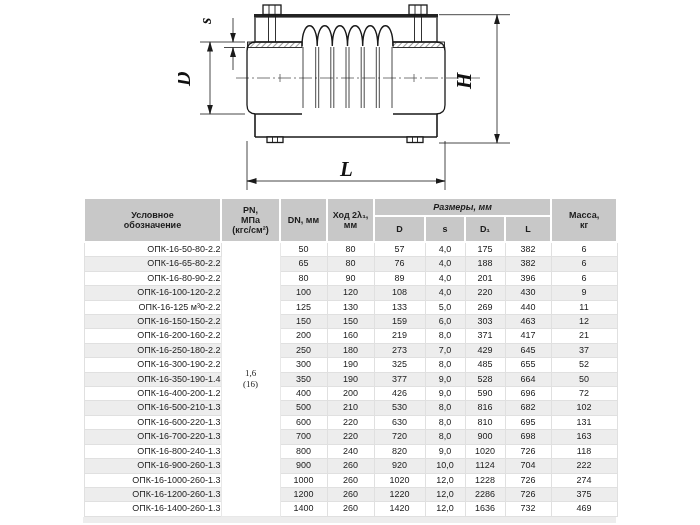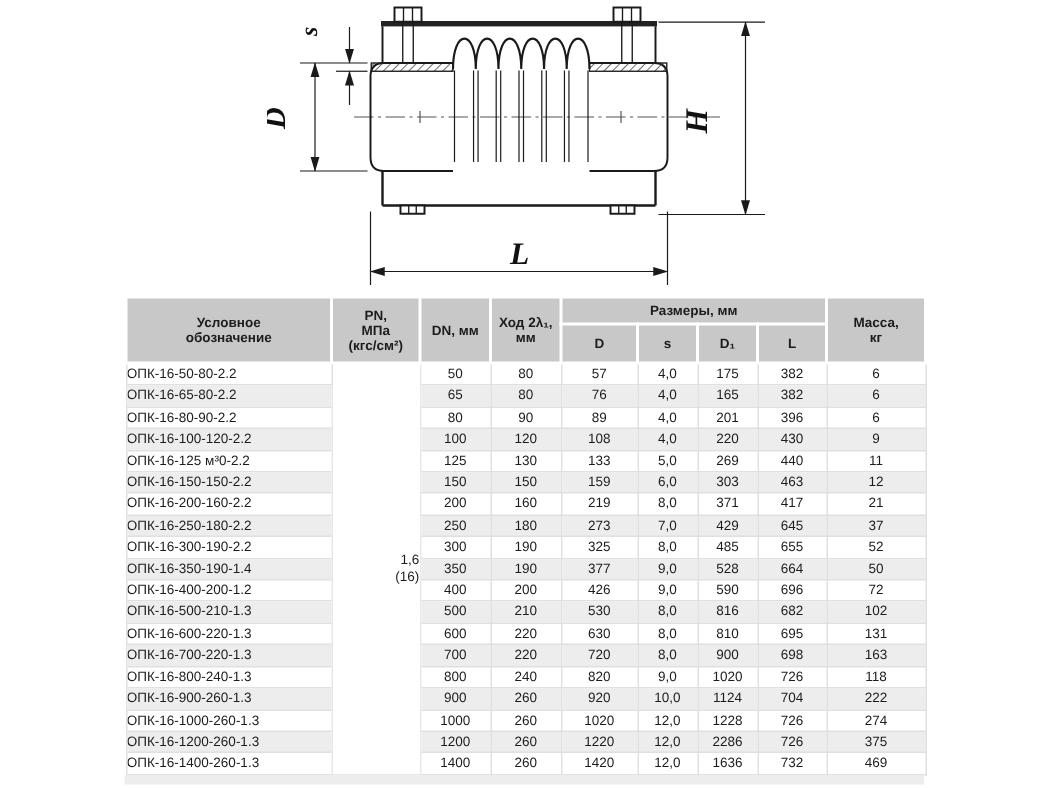--- a/index.html
+++ b/index.html
@@ -22,33 +22,33 @@
   .spec-table{
     position:absolute;left:83px;top:197px;width:533px;
     border-collapse:collapse;table-layout:fixed;
     font-size:9px;line-height:10px;
   }
   .spec-table th{
     background:#c8c8c8;border:2px solid #ffffff;
     font-weight:bold;text-align:center;vertical-align:middle;
     white-space:pre-line;padding:1px 0;
   }
-  .spec-table thead tr.h1 th.group{height:14px;}
+  .spec-table thead tr.h1 th.group{height:14px;font-style:italic;}
   .spec-table thead tr.h2 th{height:22px;}
   .spec-table td{
     border:1px solid #e0e0e0;
     height:13.4px;line-height:13.4px;padding:0;
     text-align:center;vertical-align:middle;
     background:#ffffff;white-space:nowrap;overflow:hidden;
   }
   .spec-table tr.alt td{background:#ededed;}
-  .spec-table td.designation{text-align:left;padding-left:0;}
+  .spec-table td.designation{text-align:right;padding-left:0;}
   .spec-table td.pn-cell{
     background:#ffffff !important;border:1px solid #e8e8e8;
-    white-space:pre-line;line-height:11px;text-align:right;
+    white-space:pre-line;line-height:11px;text-align:center;font-family:Liberation Serif, serif;
   }
   .cut-row{
     position:absolute;left:83px;top:517px;width:533px;height:6px;
     background:#ededed;
   }
 </style>
 </head>
 <body>
 
 <div class="page">
@@ -209,21 +209,21 @@
           <td>175</td>
           <td>382</td>
           <td>6</td>
         </tr>
         <tr class="alt">
           <td class="designation">ОПК-16-65-80-2.2</td>
           <td>65</td>
           <td>80</td>
           <td>76</td>
           <td>4,0</td>
-          <td>165</td>
+          <td>188</td>
           <td>382</td>
           <td>6</td>
         </tr>
         <tr>
           <td class="designation">ОПК-16-80-90-2.2</td>
           <td>80</td>
           <td>90</td>
           <td>89</td>
           <td>4,0</td>
           <td>201</td>

